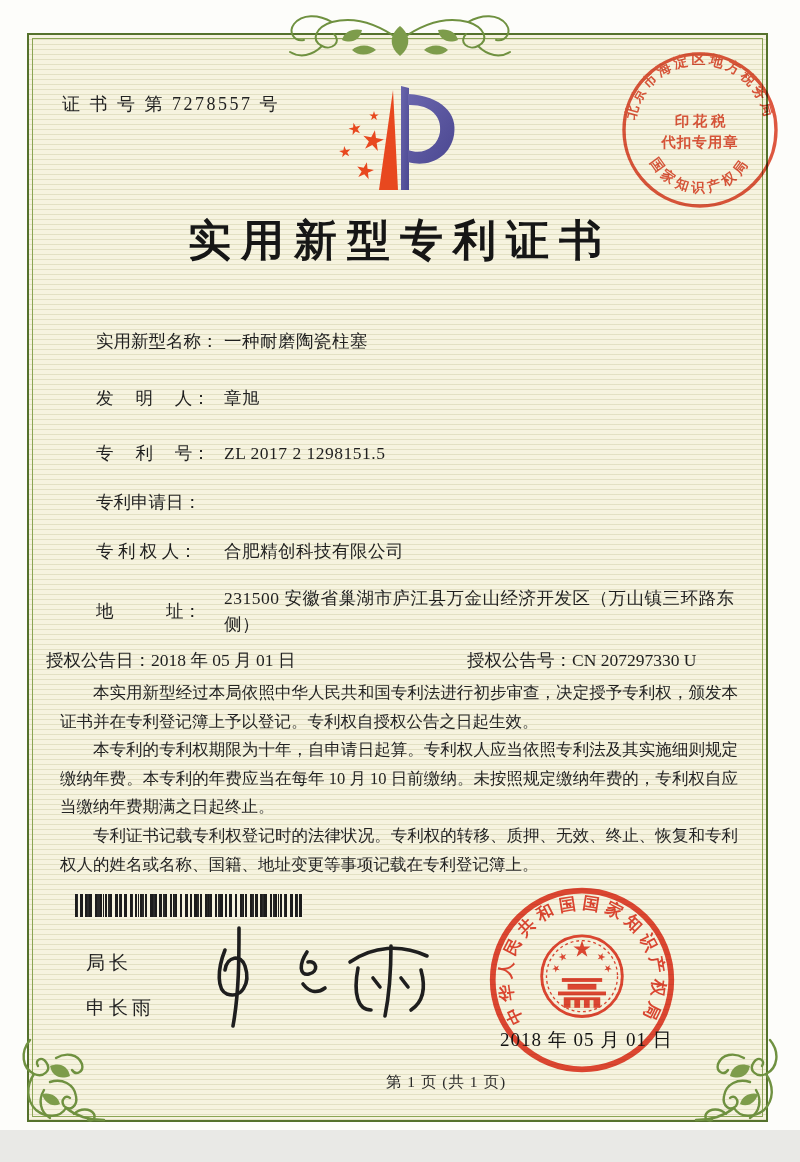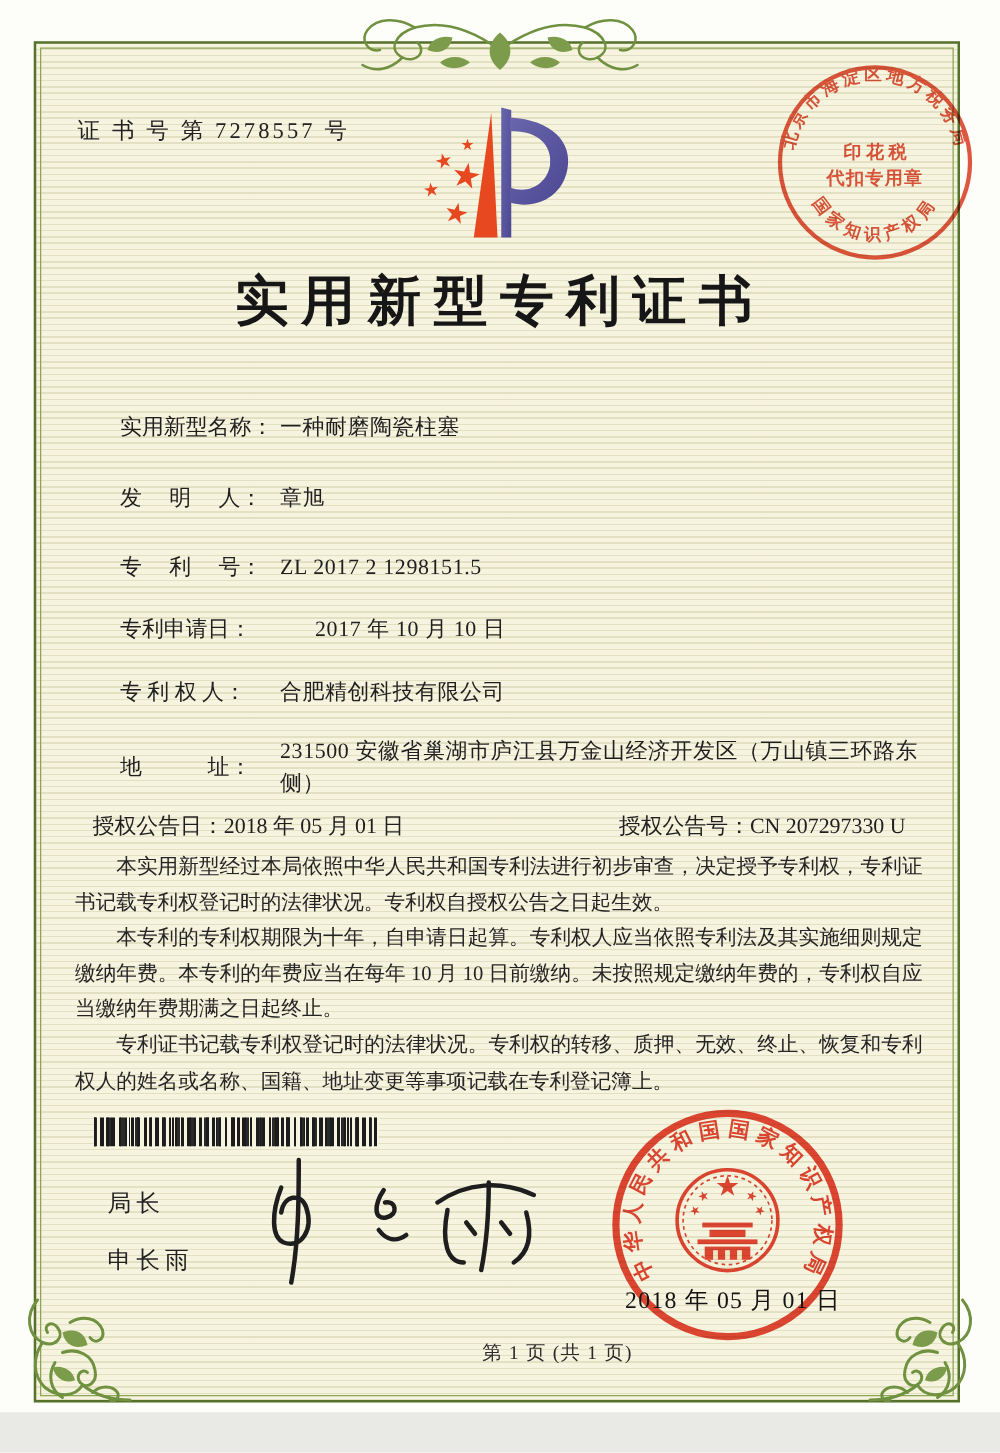--- a/index.html
+++ b/index.html
@@ -26,21 +26,21 @@
   .fields{position:absolute;left:62px;top:328px;width:676px;font-size:17.5px;color:#1f1f1f;}
   .frow{display:flex;align-items:center;margin-bottom:0;margin-left:34px;}
   .flabel{flex:0 0 128px;white-space:nowrap;}
   .fvalue{flex:1;letter-spacing:.5px;line-height:26px;}
   .r1{margin-top:0;}
   .r2{margin-top:31px;}
   .r3{margin-top:29px;}
   .r4{margin-top:24px;gap:28px;}
   .r5{margin-top:24px;}
   .r6{margin-top:21px;}
-  .grant-row{position:absolute;left:74px;top:648px;width:676px;font-size:17.5px;color:#1f1f1f;white-space:nowrap;}
+  .grant-row{position:absolute;left:46px;top:648px;width:676px;font-size:17.5px;color:#1f1f1f;white-space:nowrap;}
   .grant-no{position:absolute;left:393px;top:0;margin-left:28px;}
 
   
   .body-text{position:absolute;left:60px;top:679px;width:678px;font-size:16.5px;line-height:28.6px;
     color:#242424;text-align:justify;}
   .body-text p{margin:0;text-indent:2em;}
 
   
   .barcode{position:absolute;left:75px;top:894px;width:228px;height:23px;
     background-image:
@@ -171,39 +171,38 @@
     <div class="frow r2">
       <span class="flabel">发　 明 　人：</span>
       <span class="fvalue">章旭</span>
     </div>
     <div class="frow r3">
       <span class="flabel">专　 利 　号：</span>
       <span class="fvalue">ZL 2017 2 1298151.5</span>
     </div>
     <div class="frow r4">
       <span class="flabel">专利申请日：</span>
-      <span class="fvalue">2017 年 10 月 10 日</span>
     </div>
     <div class="frow r5">
       <span class="flabel">专 利 权 人：</span>
       <span class="fvalue">合肥精创科技有限公司</span>
     </div>
     <div class="frow r6">
       <span class="flabel">地　　　址：</span>
       <span class="fvalue">231500 安徽省巢湖市庐江县万金山经济开发区（万山镇三环路东侧）</span>
     </div>
   </div>
 
   <div class="grant-row">
     <span>授权公告日：</span><span>2018 年 05 月 01 日</span>
     <span class="grant-no"><span>授权公告号：</span><span>CN 207297330 U</span></span>
   </div>
 
   <div class="body-text">
-    <p>本实用新型经过本局依照中华人民共和国专利法进行初步审查，决定授予专利权，专利证书记载专利权登记时的法律状况。专利权自授权公告之日起生效。</p>
+    <p>本实用新型经过本局依照中华人民共和国专利法进行初步审查，决定授予专利权，颁发本证书并在专利登记簿上予以登记。专利权自授权公告之日起生效。</p>
     <p>本专利的专利权期限为十年，自申请日起算。专利权人应当依照专利法及其实施细则规定缴纳年费。本专利的年费应当在每年 10 月 10 日前缴纳。未按照规定缴纳年费的，专利权自应当缴纳年费期满之日起终止。</p>
     <p>专利证书记载专利权登记时的法律状况。专利权的转移、质押、无效、终止、恢复和专利权人的姓名或名称、国籍、地址变更等事项记载在专利登记簿上。</p>
   </div>
 
   <div class="barcode"></div>
 
   <div class="sig-title">局长</div>
   <div class="sig-name">申长雨</div>
   <svg class="sig-hand" width="250" height="115" viewBox="0 0 250 115">
     <g fill="none" stroke="#1e1e1e" stroke-width="3.6" stroke-linecap="round" stroke-linejoin="round">

